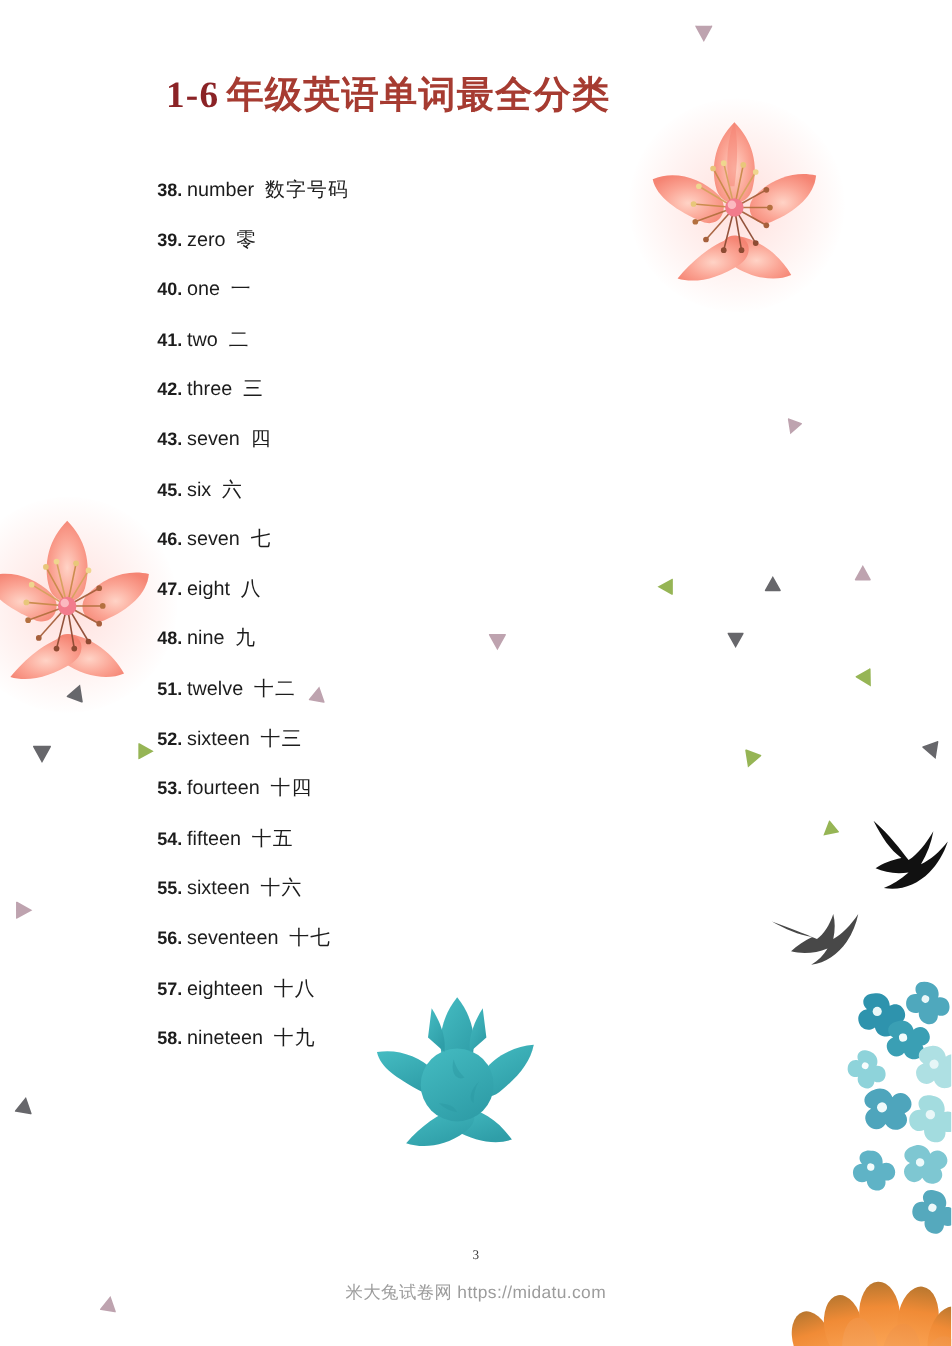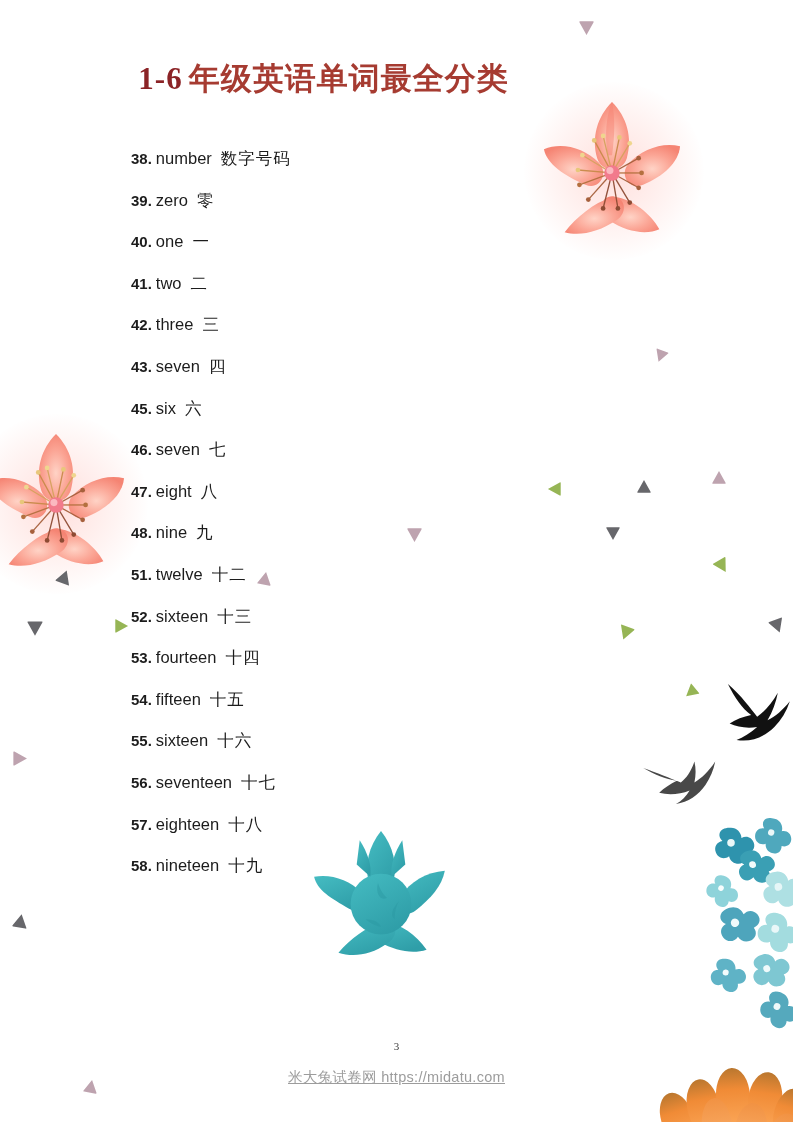--- a/index.html
+++ b/index.html
@@ -79,21 +79,20 @@
   .watermark {
     position: absolute;
     left: 0;
     top: 1068px;
     width: 793px;
     text-align: center;
     font-size: 14.5px;
     color: #9c9c9c;
     letter-spacing: 0.3px;
     z-index: 30;
-    text-decoration: underline;
   }
 
   
   .deco { position: absolute; z-index: 10; pointer-events: none; }
   .deco-front { z-index: 20; }
 
   .tri { position: absolute; z-index: 12; }
 
   .sakura-glow {
     position: absolute;

